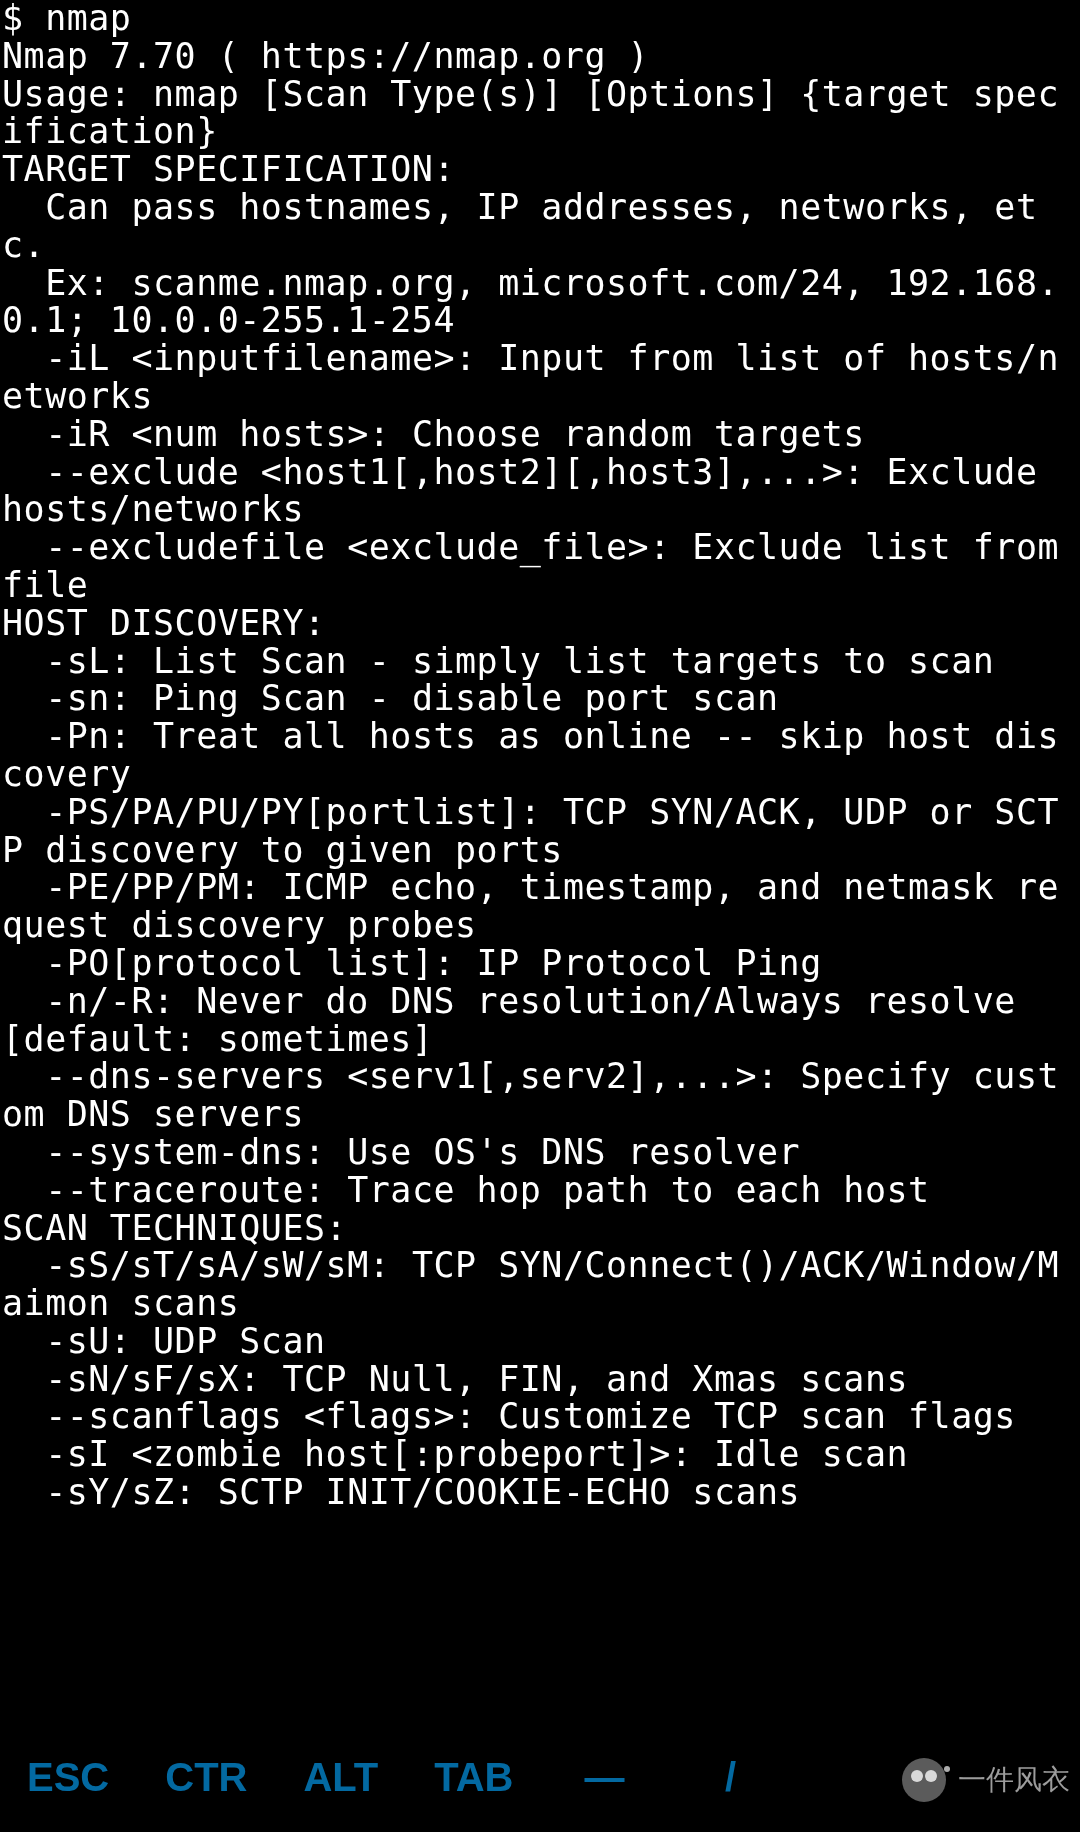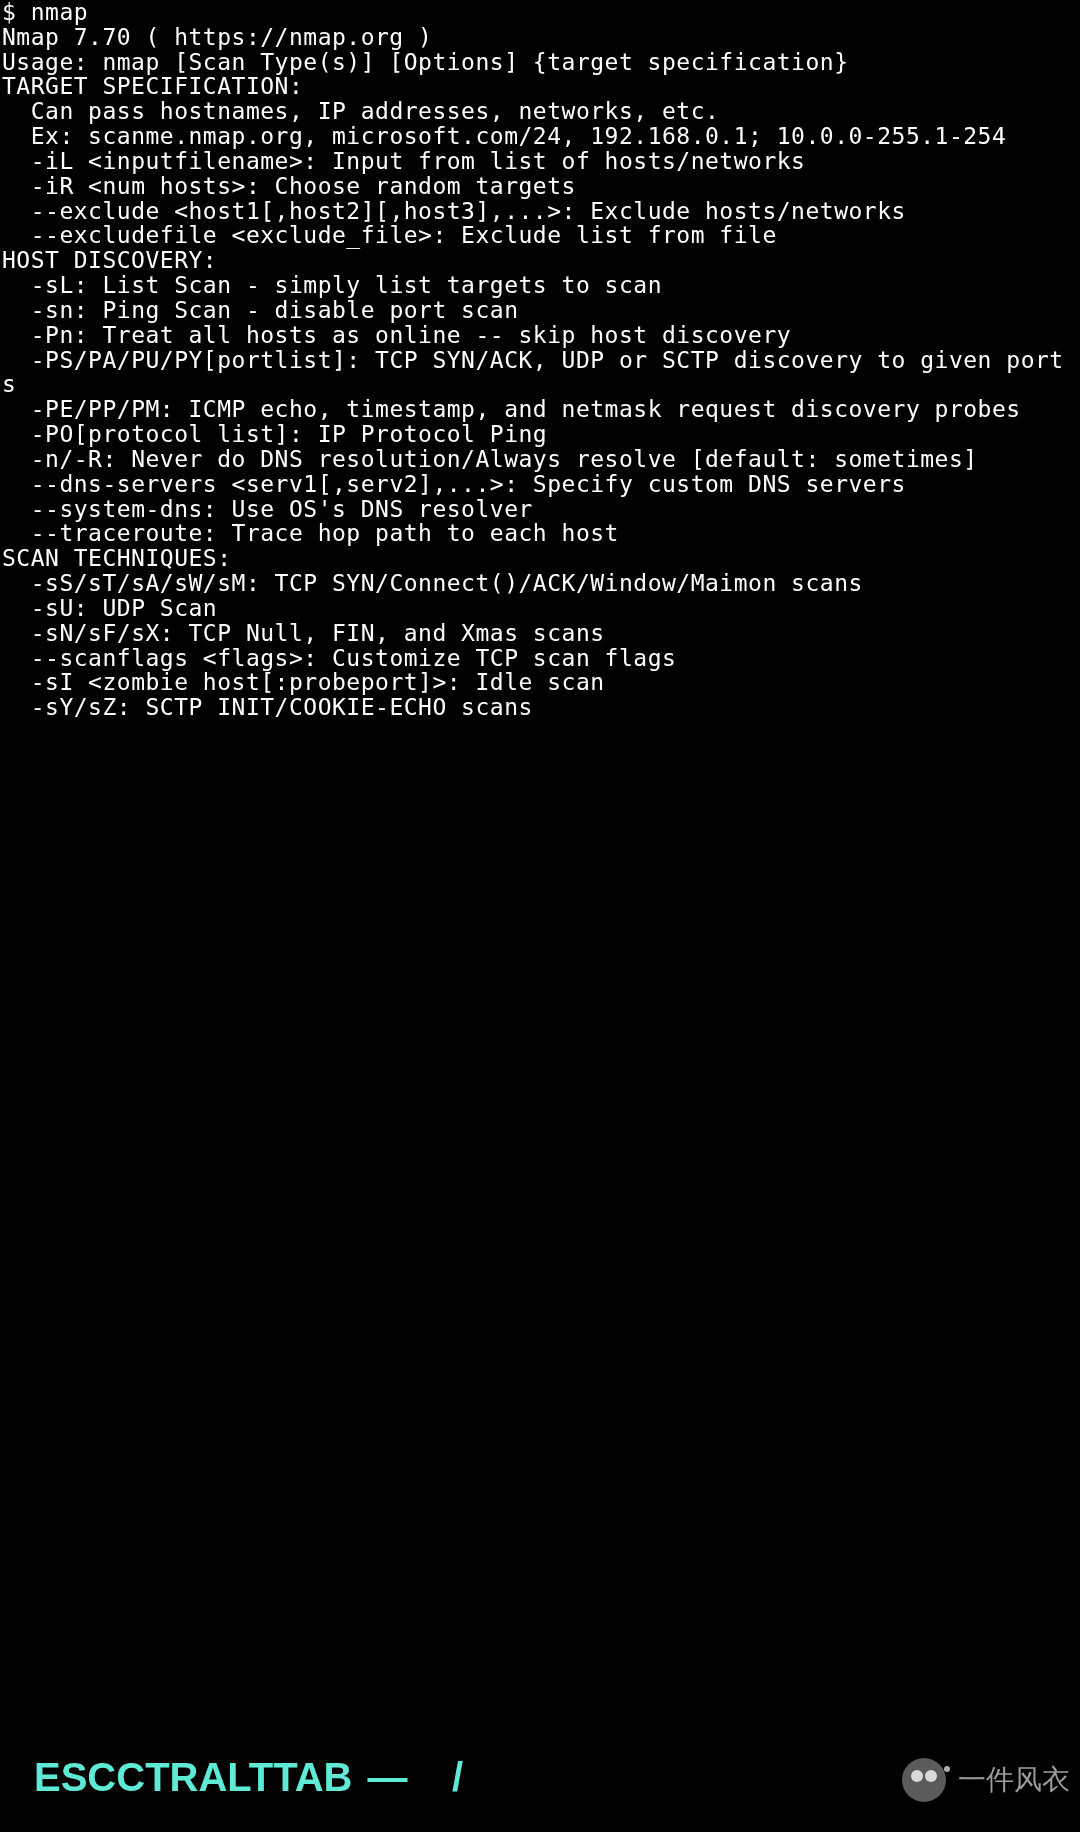--- a/index.html
+++ b/index.html
@@ -12,40 +12,41 @@
       height: 1832px;
       background: #000;
       color: #fff;
       font-family: "Courier New", Courier, monospace;
       overflow: hidden;
     }
     .terminal {
       width: 100%;
       height: calc(100% - 110px);
       padding: 0 2px;
-      font-size: 23px;
+      font-size: 35px;
       line-height: 1.08;
       white-space: pre-wrap;
       word-break: break-all;
       letter-spacing: 0.5px;
     }
     .keybar {
       position: absolute;
       bottom: 0;
       left: 0;
       width: 100%;
       height: 110px;
       display: flex;
       align-items: center;
       justify-content: flex-start;
-      padding: 0 34px;
+      gap: 56px;
+      padding: 0 27px;
       font-family: Arial, Helvetica, sans-serif;
       font-weight: 700;
       font-size: 40px;
-      color: #5eead4;
+      color: #0369a1;
       background: #000;
     }
     .key {
       display: flex;
       align-items: center;
       justify-content: center;
       min-width: 70px;
       height: 60px;
       cursor: pointer;
     }

